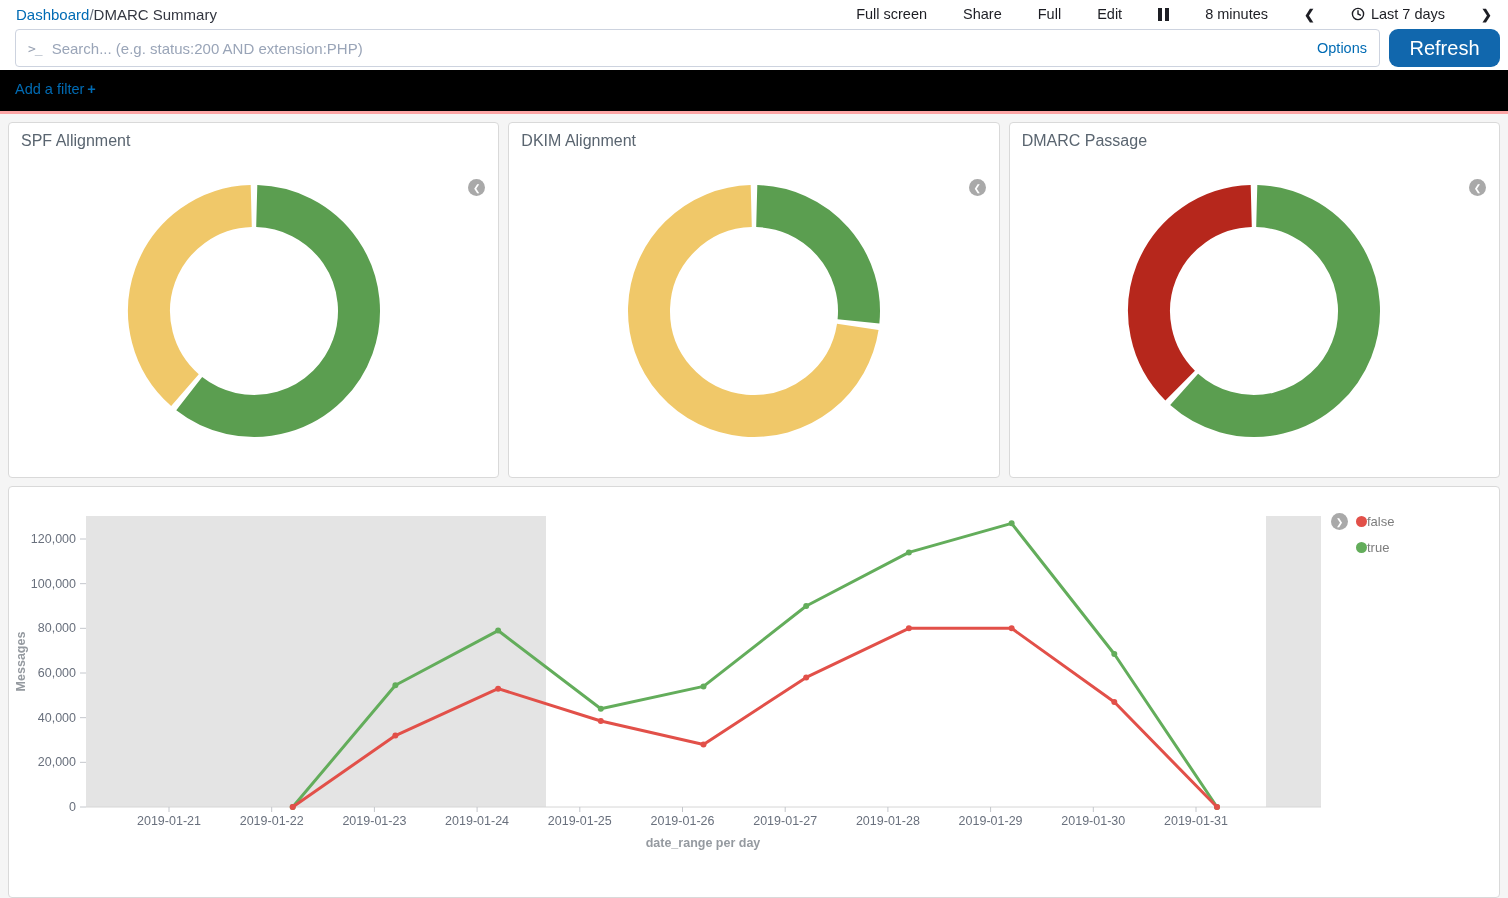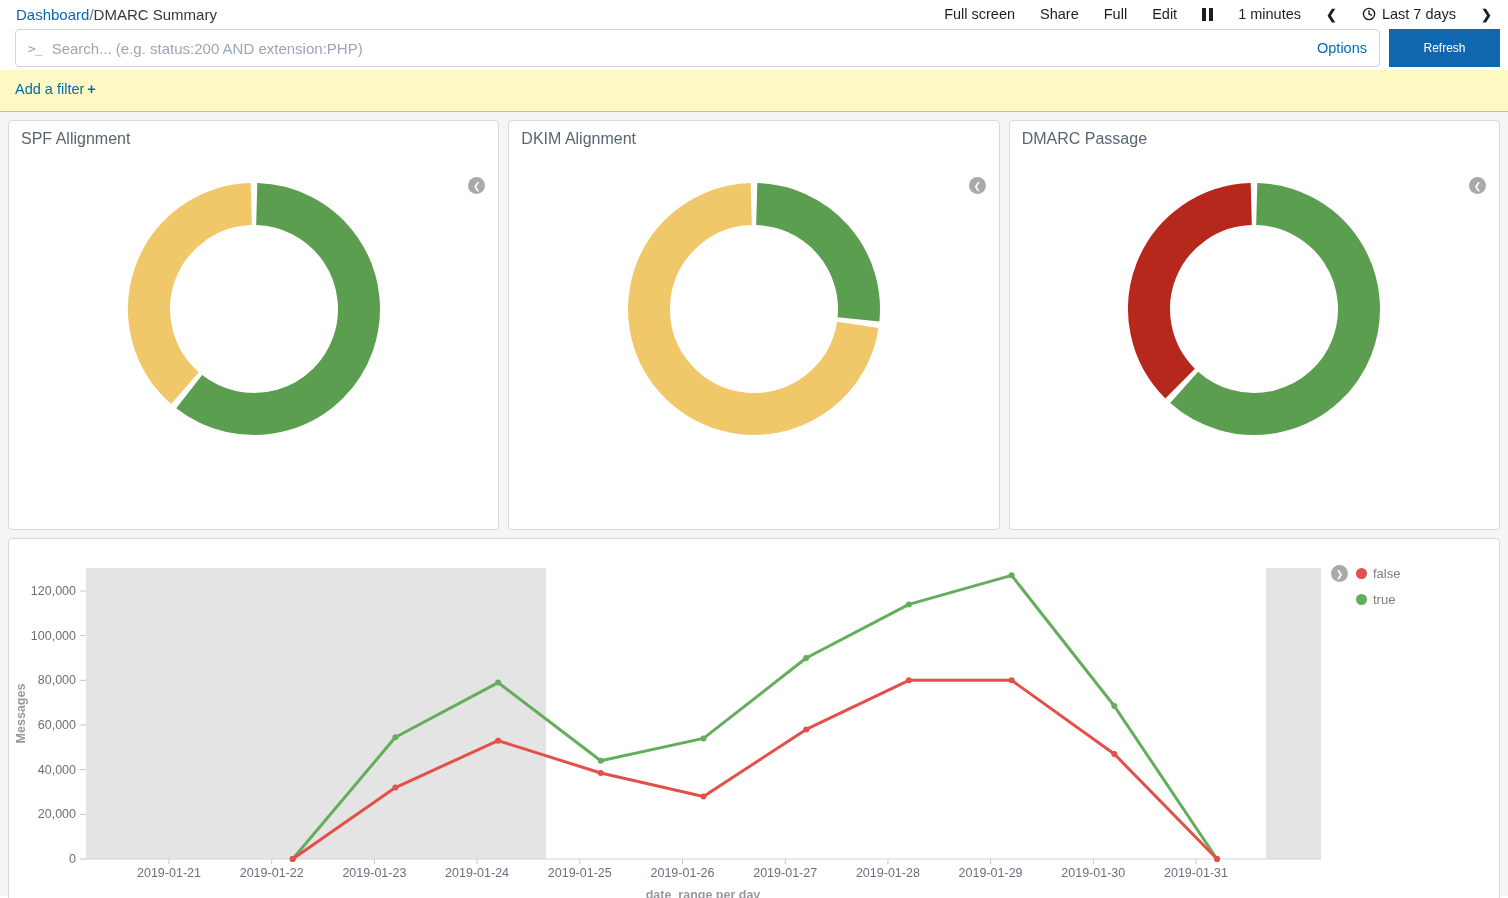--- a/index.html
+++ b/index.html
@@ -6,62 +6,62 @@
   html,body { width:1508px; height:898px; overflow:hidden;
     font-family:"Liberation Sans", sans-serif; background:#fff; color:#343741; }
 
   
   .topbar { height:26px; display:flex; align-items:center; justify-content:space-between;
     padding:2px 16px 0 16px; background:#fff; }
   .breadcrumb { font-size:15px; display:flex; gap:0; align-items:center; }
   .breadcrumb .root { color:#006BB4; cursor:pointer; }
   .breadcrumb .sep { color:#69707d; }
   .breadcrumb .current { color:#343741; }
-  .topmenu { display:flex; align-items:center; gap:25px; font-size:14.5px; color:#1d1e24; }
+  .topmenu { display:flex; align-items:center; gap:36px; font-size:14.5px; color:#1d1e24; }
   .topmenu .item { cursor:pointer; }
   .pause { display:inline-flex; gap:3px; align-items:center; cursor:pointer; }
   .pause i { display:block; width:4px; height:13px; background:#1d1e24; }
   .chev { font-size:13px; font-weight:bold; cursor:pointer; color:#1d1e24; }
   .timerange { display:flex; align-items:center; gap:6px; cursor:pointer; }
 
   
   .querybar { display:flex; align-items:center; gap:9px; padding:3px 8px 3px 15px; background:#fff; }
   .searchbox { flex:1; height:38px; border:1px solid #cdd3df; border-radius:4px;
     display:flex; align-items:center; padding:0 12px; background:#fff; }
   .prompt { font-family:"DejaVu Sans Mono", monospace; color:#98a2b3; font-size:13px;
     margin-right:10px; letter-spacing:-1px; }
   .searchbox input { flex:1; border:none; outline:none; font-size:15px; color:#343741;
     font-family:"Liberation Sans", sans-serif; background:transparent; }
   .searchbox input::placeholder { color:#9aa5b8; }
   .options { color:#006BB4; font-size:14.5px; cursor:pointer; margin-left:10px; }
-  .refresh-btn { width:111px; height:38px; background:#1167ad; border:none; border-radius:0;
-    color:#fff; font-size:12px; font-family:"Liberation Sans", sans-serif; cursor:pointer; }
-
-  
-  .filterbar { padding:10px 0 13px 15px; background:#fef9c3; border-bottom:1px solid #fca5a5; }
+  .refresh-btn { width:111px; height:38px; background:#1167ad; border:none; border-radius:9px;
+    color:#fff; font-size:20px; font-family:"Liberation Sans", sans-serif; cursor:pointer; }
+
+  
+  .filterbar { padding:10px 0 13px 15px; background:#000000; border-bottom:3px solid #fca5a5; }
   .addfilter { color:#006BB4; font-size:14.5px; cursor:pointer; }
   .addfilter .plus { font-weight:bold; margin-left:3px; }
 
   
   .dashboard { background:#f5f5f5; height:784px; padding:8px; }
-  .row1 { display:flex; gap:9px; height:410px; margin-bottom:8px; }
+  .row1 { display:flex; gap:9px; height:356px; margin-bottom:8px; }
   .panel { background:#fff; border:1px solid #d9d9d9; border-radius:4px; position:relative; }
   .row1 .panel { flex:1; }
   .panel-title { font-size:16px; color:#5a6570; padding:9px 12px 4px 12px; }
   .donut-body { display:flex; justify-content:center; }
   .donut-body svg { margin-top:16px; }
   .collapse { width:17px; height:17px; border-radius:50%; background:#a9a9a9; color:#fff;
     display:flex; align-items:center; justify-content:center; font-size:9px; cursor:pointer;
     flex:none; }
   .panel .corner { position:absolute; top:56px; right:13px; }
 
   .ts-panel { height:412px; }
   .ts-body { position:relative; }
   .ts-legend { position:absolute; left:1322px; top:26px; display:flex; gap:8px; }
-  .legend-items .litem { display:flex; align-items:center; gap:6px; height:17px;
+  .legend-items .litem { display:flex; align-items:center; height:17px;
     margin-bottom:9px; cursor:pointer; }
   .legend-items .dot { width:11px; height:11px; border-radius:50%; flex:none; }
   .legend-items .llabel { font-size:13px; color:#7d7d7d; }
 
   svg text { font-family:"Liberation Sans", sans-serif; }
 </style>
 </head>
 <body>
 
 <div class="topbar">
@@ -72,21 +72,21 @@
   </div>
   <div class="topmenu">
     <span class="item">Full screen</span>
     <span class="item">Share</span>
     <span class="item">Full</span>
     <span class="item">Edit</span>
     <span class="pause">
         <i></i>
         <i></i>
       </span>
-    <span class="item">1 minutes</span>
+    <span class="item">8 minutes</span>
     <span class="chev">❮</span>
     <span class="timerange">
       <svg width="14" height="14" viewBox="0 0 14 14">
         <circle cx="7" cy="7" r="5.6" fill="none" stroke="#1d1e24" stroke-width="1.4"></circle>
         <path d="M7 3.8 L7 7 L9.4 8.2" fill="none" stroke="#1d1e24" stroke-width="1.4" stroke-linecap="round"></path>
       </svg>
       <span>Last 7 days</span>
     </span>
     <span class="chev">❯</span>
   </div>

